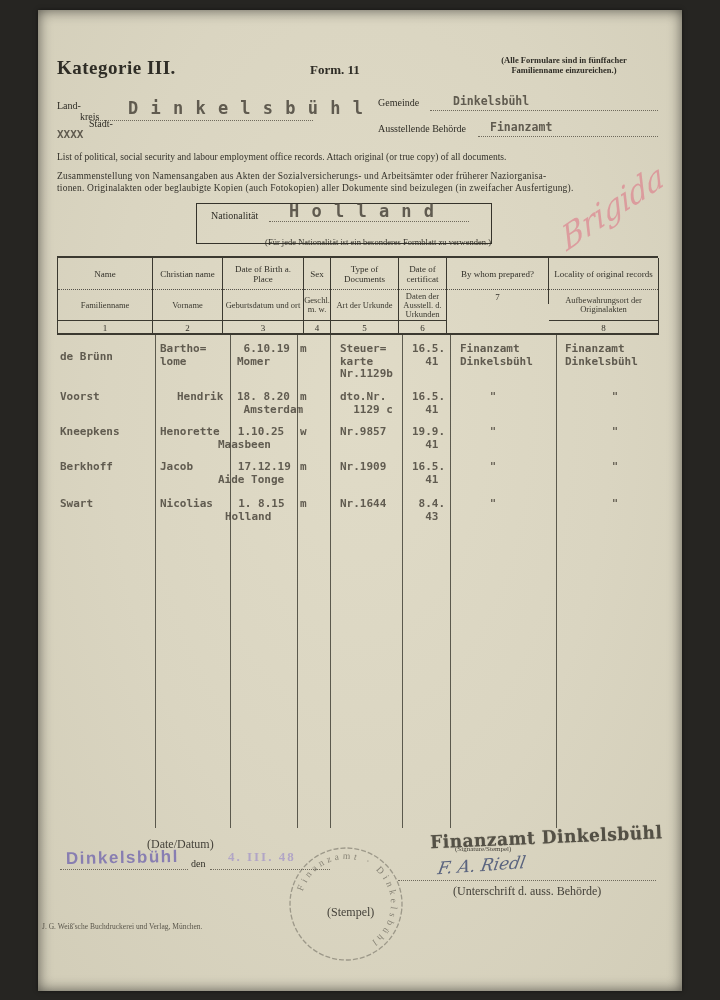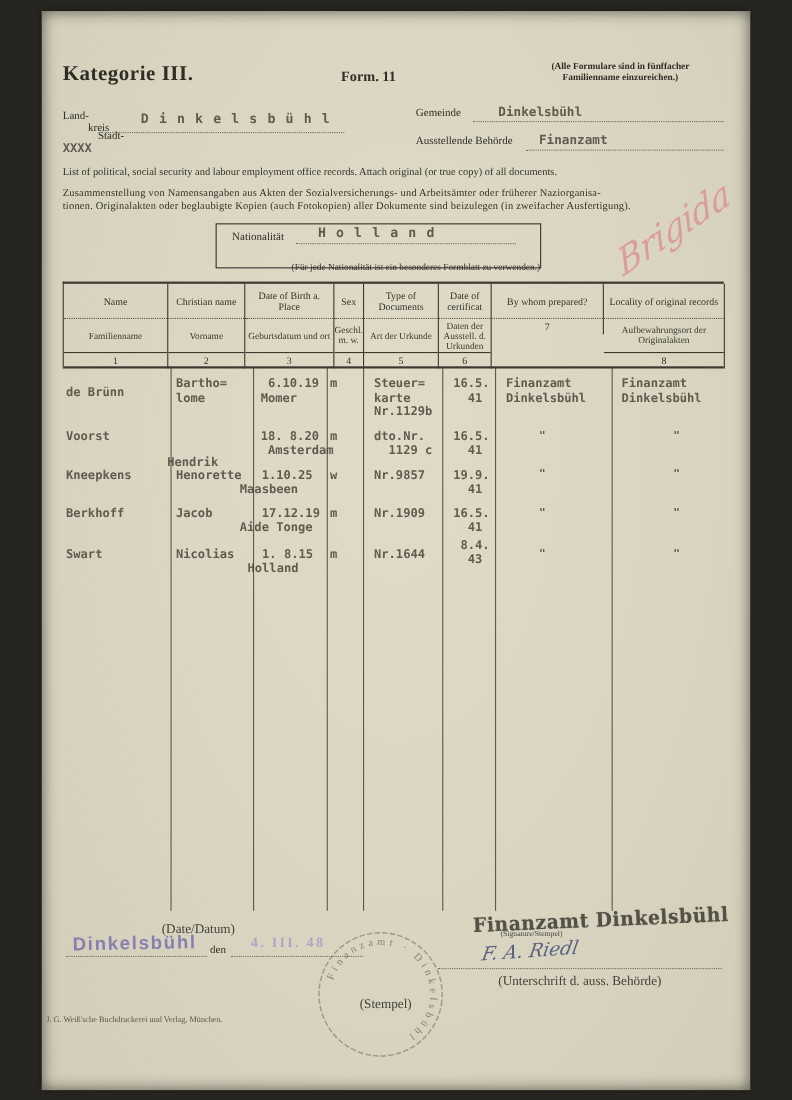--- a/index.html
+++ b/index.html
@@ -18,21 +18,21 @@
   .title{font-weight:bold;font-size:19px;letter-spacing:.5px;}
   .formno{font-weight:bold;font-size:13px;}
   .copies{font-weight:bold;font-size:8.5px;text-align:center;line-height:10px;}
   .lbl{font-size:10px;}
   .small-lbl{font-size:12px;color:#45423a;}
   .dotline{border-bottom:1px dotted #6f6a5c;height:1px;}
   .typed{
     font-family:"DejaVu Sans Mono", monospace;font-weight:bold;
     font-size:11px;line-height:12.5px;color:#4b463c;opacity:.85;white-space:pre;
   }
-  .typed-sp{font-size:12px;letter-spacing:1px;}
+  .typed-sp{font-size:17px;letter-spacing:1px;}
   .eng{font-size:9.5px;color:#33312a;}
   .ger{font-size:9.5px;color:#33312a;letter-spacing:.2px;}
   .natbox{border:1.5px solid #35332b;background:transparent;}
   .vline{position:absolute;width:1px;background:#3b3930;opacity:.8;}
   
   #thead .th{position:absolute;top:0;border-right:1px solid #3b3930;box-sizing:border-box;}
   #thead .th-en{height:32px;display:flex;align-items:center;justify-content:center;text-align:center;
      font-size:9px;color:#33312a;line-height:10px;border-bottom:1px dotted #55524a;box-sizing:border-box;padding:1px 2px;}
   #thead .th-de{height:31px;display:flex;align-items:center;justify-content:center;text-align:center;
      font-size:8.5px;color:#3a382f;line-height:9px;border-bottom:1px solid #3b3930;box-sizing:border-box;padding:1px 2px;}
@@ -156,21 +156,21 @@
         <div class="vline" style="left: 499px; top: 0px; height: 494px;"></div>
         <div class="typed" style="position: absolute; left: 3px; top: 17px;"><div>de Brünn</div></div>
         <div class="typed" style="position: absolute; left: 103px; top: 9px;"><div>Bartho=</div><div>lome</div></div>
         <div class="typed" style="position: absolute; left: 180px; top: 9px;"><div> 6.10.19</div><div>Momer</div></div>
         <div class="typed" style="position: absolute; left: 243px; top: 9px;"><div>m</div></div>
         <div class="typed" style="position: absolute; left: 283px; top: 9px;"><div>Steuer=</div><div>karte</div><div>Nr.1129b</div></div>
         <div class="typed" style="position: absolute; left: 355px; top: 9px;"><div>16.5.</div><div>  41</div></div>
         <div class="typed" style="position: absolute; left: 403px; top: 9px;"><div>Finanzamt</div><div>Dinkelsbühl</div></div>
         <div class="typed" style="position: absolute; left: 508px; top: 9px;"><div>Finanzamt</div><div>Dinkelsbühl</div></div>
         <div class="typed" style="position: absolute; left: 3px; top: 57px;"><div>Voorst</div></div>
-        <div class="typed" style="position: absolute; left: 95px; top: 57px; margin-top: 24px;"><div>Hendrik</div></div>
+        <div class="typed" style="position: absolute; left: 120px; top: 57px;"><div>Hendrik</div></div>
         <div class="typed" style="position: absolute; left: 180px; top: 57px;"><div>18. 8.20</div><div> Amsterdam</div></div>
         <div class="typed" style="position: absolute; left: 243px; top: 57px;"><div>m</div></div>
         <div class="typed" style="position: absolute; left: 283px; top: 57px;"><div>dto.Nr.</div><div>  1129 c</div></div>
         <div class="typed" style="position: absolute; left: 355px; top: 57px;"><div>16.5.</div><div>  41</div></div>
         <div class="typed ditto" style="position: absolute; left: 433px; top: 57px;"><div>"</div></div>
         <div class="typed ditto" style="position: absolute; left: 555px; top: 57px;"><div>"</div></div>
         <div class="typed" style="position: absolute; left: 3px; top: 92px;"><div>Kneepkens</div></div>
         <div class="typed" style="position: absolute; left: 103px; top: 92px;"><div>Henorette</div></div>
         <div class="typed" style="position: absolute; left: 161px; top: 92px;"><div>   1.10.25</div><div>Maasbeen</div></div>
         <div class="typed" style="position: absolute; left: 243px; top: 92px;"><div>w</div></div>
@@ -184,21 +184,21 @@
         <div class="typed" style="position: absolute; left: 243px; top: 127px;"><div>m</div></div>
         <div class="typed" style="position: absolute; left: 283px; top: 127px;"><div>Nr.1909</div></div>
         <div class="typed" style="position: absolute; left: 355px; top: 127px;"><div>16.5.</div><div>  41</div></div>
         <div class="typed ditto" style="position: absolute; left: 433px; top: 127px;"><div>"</div></div>
         <div class="typed ditto" style="position: absolute; left: 555px; top: 127px;"><div>"</div></div>
         <div class="typed" style="position: absolute; left: 3px; top: 164px;"><div>Swart</div></div>
         <div class="typed" style="position: absolute; left: 103px; top: 164px;"><div>Nicolias</div></div>
         <div class="typed" style="position: absolute; left: 168px; top: 164px;"><div>  1. 8.15</div><div>Holland</div></div>
         <div class="typed" style="position: absolute; left: 243px; top: 164px;"><div>m</div></div>
         <div class="typed" style="position: absolute; left: 283px; top: 164px;"><div>Nr.1644</div></div>
-        <div class="typed" style="position: absolute; left: 355px; top: 156px;"><div> 8.4.</div><div>  43</div></div>
+        <div class="typed" style="position: absolute; left: 355px; top: 164px;"><div> 8.4.</div><div>  43</div></div>
         <div class="typed ditto" style="position: absolute; left: 433px; top: 164px;"><div>"</div></div>
         <div class="typed ditto" style="position: absolute; left: 555px; top: 164px;"><div>"</div></div>
       </div>
   </div>
 
   <div class="abs small-lbl" style="left:109px;top:827px;">(Date/Datum)</div>
   <div class="abs stamp-purple" style="left:28px;top:838px;">Dinkelsbühl</div>
   <div class="abs stamp-date" style="left:190px;top:839px;">4. III. 48</div>
   <div class="abs dotline" style="left:22px;top:858px;width:128px;"></div>
   <div class="abs printed lbl" style="left:153px;top:848px;">den</div>

